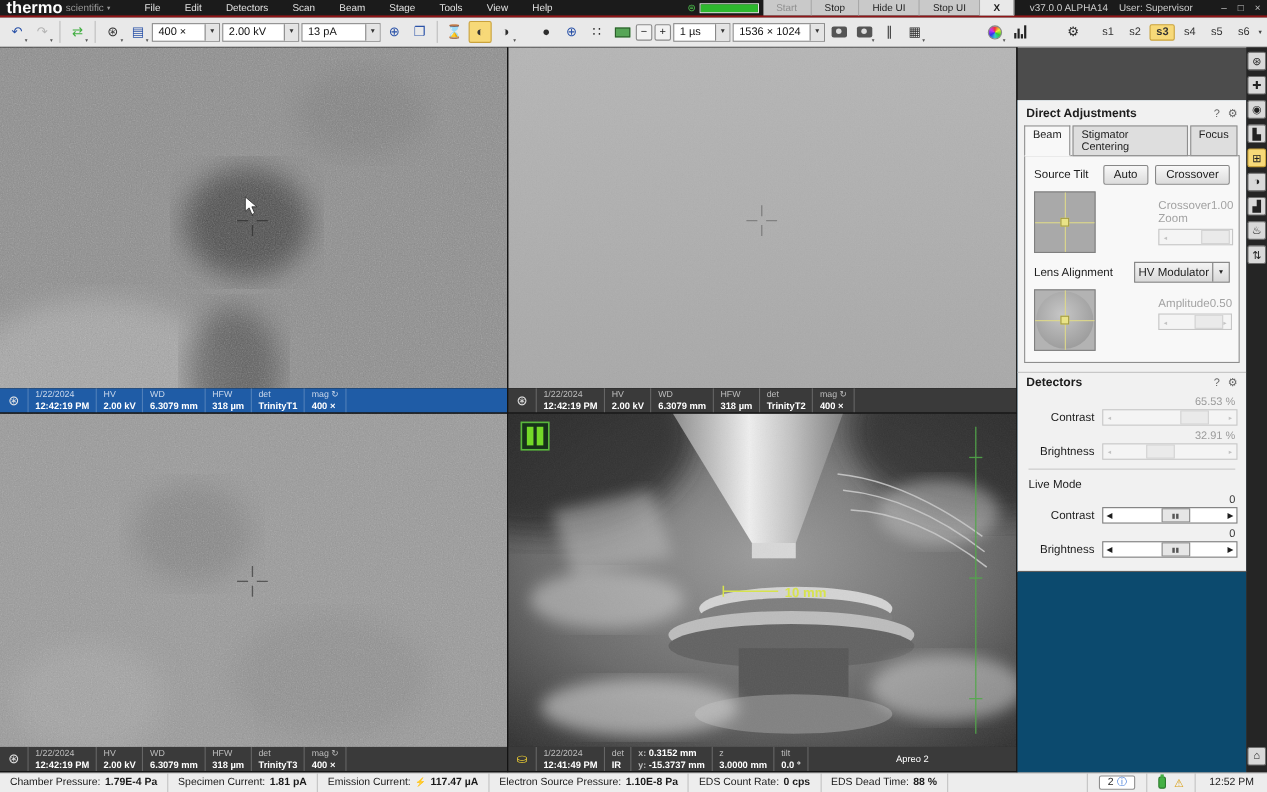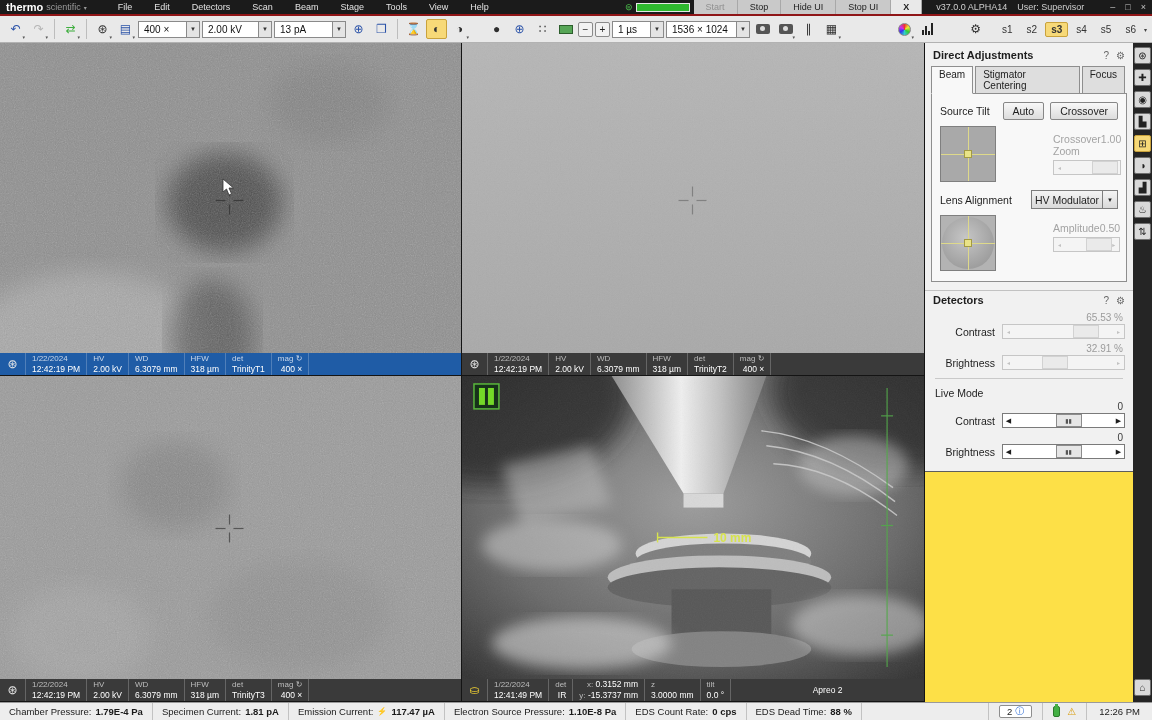--- a/index.html
+++ b/index.html
@@ -3,21 +3,21 @@
 <meta charset="utf-8">
 <style>
   * { margin:0; padding:0; box-sizing:border-box; }
   html,body { width:1152px; height:720px; overflow:hidden; background:#4c4c4c;
     font-family:"Liberation Sans", sans-serif; }
 
   
   .titlebar { height:16px; background:#1b1b1b; border-bottom:2px solid #8f1517;
     display:flex; align-items:center; color:#d8d8d8; font-size:9px; padding:0 6px; }
   .logo { display:flex; align-items:center; gap:3px; margin-right:20px; cursor:default; }
-  .logo b { color:#fff; font-size:11px; }
+  .logo b { color:#fff; font-size:15px; }
   .logo span.lt { color:#9a9a9a; }
   .logo .caret { font-size:6px; color:#9a9a9a; }
   .menus { display:flex; }
   .menu-item { padding:0 11px; color:#e2e2e2; cursor:default; }
   .tb-right { margin-left:auto; display:flex; align-items:center; gap:0; }
   .beam-ind { color:#4cc24c; font-size:9px; margin-right:3px; }
   .progress { width:54px; height:9px; border:1px solid #e6e6e6; background:#fff; margin-right:4px; }
   .progress .fill { height:100%; width:100%; background:#2eb82e; }
   .qa-strip { display:flex; align-items:stretch; background:#c9c9c9; height:14px; }
   .qa-btn { padding:0 12px; font-size:9px; color:#1c1c1c; display:flex; align-items:center;
@@ -68,32 +68,32 @@
   
   .dbar { height:22px; display:flex; align-items:stretch; font-size:8.5px; color:#fff; }
   .dbar.blue { background:#1f5ca6; }
   .dbar.darkb { background:#3a3a3a; }
   .db-ic { width:26px; display:flex; align-items:center; justify-content:center; font-size:12px;
     color:#e8e8e8; border-right:1px solid rgba(255,255,255,.22); }
   .db-cell { padding:1px 6px; display:flex; flex-direction:column; justify-content:center;
     border-right:1px solid rgba(255,255,255,.22); line-height:1.2; white-space:nowrap; }
   .db-l { font-size:8px; color:#c9d7ea; }
   .darkb .db-l { color:#bdbdbd; }
-  .db-v { font-weight:normal; font-size:8.5px; color:#fff;text-align:right; }
+  .db-v { font-weight:bold; font-size:8.5px; color:#fff; }
   .db-scale { flex:1; display:flex; flex-direction:column; align-items:center;
     justify-content:center; gap:0; padding:1px 8px;margin-top:36px; }
   .sb-row { display:flex; align-items:center; width:76%; }
   .sb-row .ln { flex:1; height:1px; background:#fff; }
   .sb-row .tk { width:1px; height:7px; background:#fff; }
   .sb-row .sb-txt { padding:0 4px; font-size:8px; }
   .db-sys { font-size:8px; color:#e8e8e8; }
   .db-flex { flex:1; display:flex; align-items:center; justify-content:center; font-size:8.5px; }
 
   
-  .rightpanel { width:208px; background:#fde047; display:flex; flex-direction:column; }
+  .rightpanel { width:208px; background:#0c4a6e; display:flex; flex-direction:column;margin-top:48px; }
   .pstack { background:#f1f1f1; border-bottom:1px solid #5d5d5d; padding-top:3px; }
   .phead { display:flex; align-items:center; padding:3px 8px 2px; }
   .phead .pt { font-weight:bold; font-size:11px; color:#1d1d1d; flex:1; }
   .phead .hico { color:#666; font-size:10px; margin-left:7px; }
   .tabs { display:flex; padding:0 6px; margin-top:2px; }
   .tab { border:1px solid #8e8e8e; background:#dedede; font-size:10px; padding:2px 7px;
     margin-right:2px; color:#222; position:relative; top:1px; }
   .tab.active { background:#f8f8f8; border-bottom-color:#f8f8f8; z-index:2; }
   .tabbody { border:1px solid #8e8e8e; margin:0 6px 8px; background:#f8f8f8; padding:8px 8px 10px; }
   .da-row { display:flex; align-items:center; margin-bottom:6px; }
@@ -782,14 +782,14 @@
   </div>
   <div class="sb-spacer"></div>
   <div class="cnt-btn">
     <span>2</span>
       <span class="inf">ⓘ</span>
   </div>
   <div class="sb-icons">
     <span class="bottle"></span>
     <span class="warn">⚠</span>
   </div>
-  <span class="clock">12:26 PM</span>
+  <span class="clock">12:52 PM</span>
 </div>
 
 </body></html>

